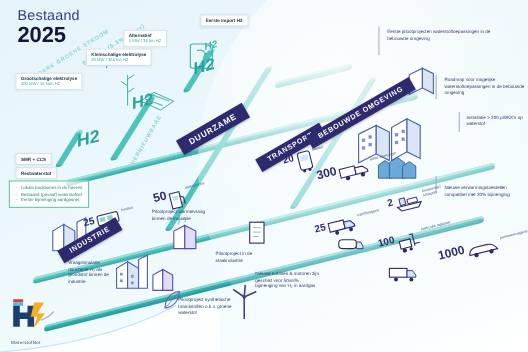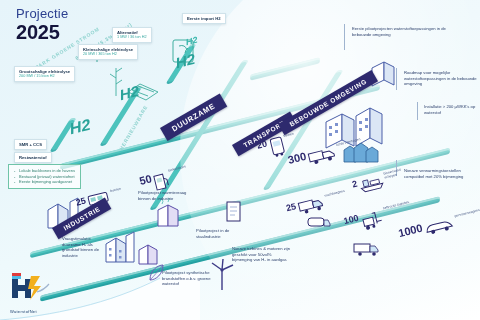--- a/index.html
+++ b/index.html
@@ -70,21 +70,21 @@
 <body>
 
 <div class="stage">
 
   <svg class="swoosh" viewBox="0 0 200 46">
     <path d="M0 46 C40 44 100 34 150 8 L200 -4 L200 46 Z" fill="#ffffff" opacity="0.75"></path>
     <path d="M0 46 C50 42 110 30 160 4" stroke="#bfe3f2" stroke-width="1" fill="none"></path>
   </svg>
 
   <div class="title-wrap">
-    <div class="t-projectie">Projectie</div>
+    <div class="t-projectie">Bestaand</div>
     <div class="t-year">2025</div>
   </div>
 
   <div class="pipe" style="left:60px;top:124px;width:320px;height:6px;transform:skewY(-14deg);"></div>
   <div class="pipe" style="left:30px;top:200px;width:420px;height:6px;transform:skewY(-14deg);"></div>
   <div class="pipe dark" style="left:40px;top:246px;width:400px;height:6px;transform:skewY(-14deg);"></div>
 
   <div class="pipe" style="left:196px;top:60px;width:6px;height:150px;transform:skewX(-32deg);"></div>
   <div class="pipe" style="left:300px;top:70px;width:6px;height:120px;transform:skewX(-32deg);"></div>
   <div class="pipe" style="left:118px;top:86px;width:6px;height:60px;transform:skewX(-32deg);"></div>

